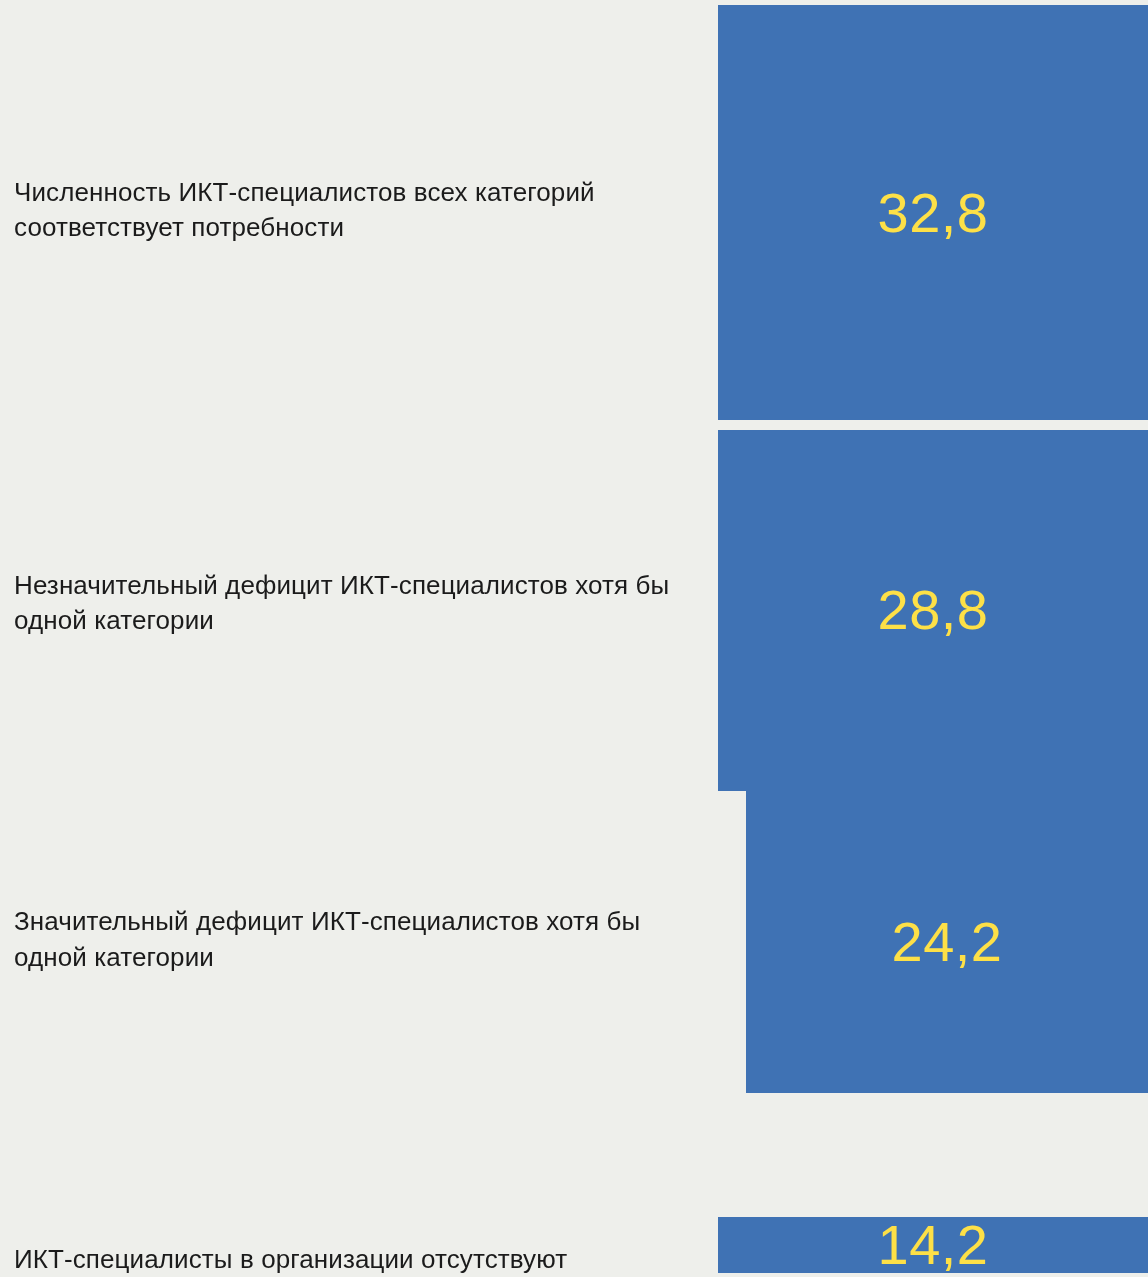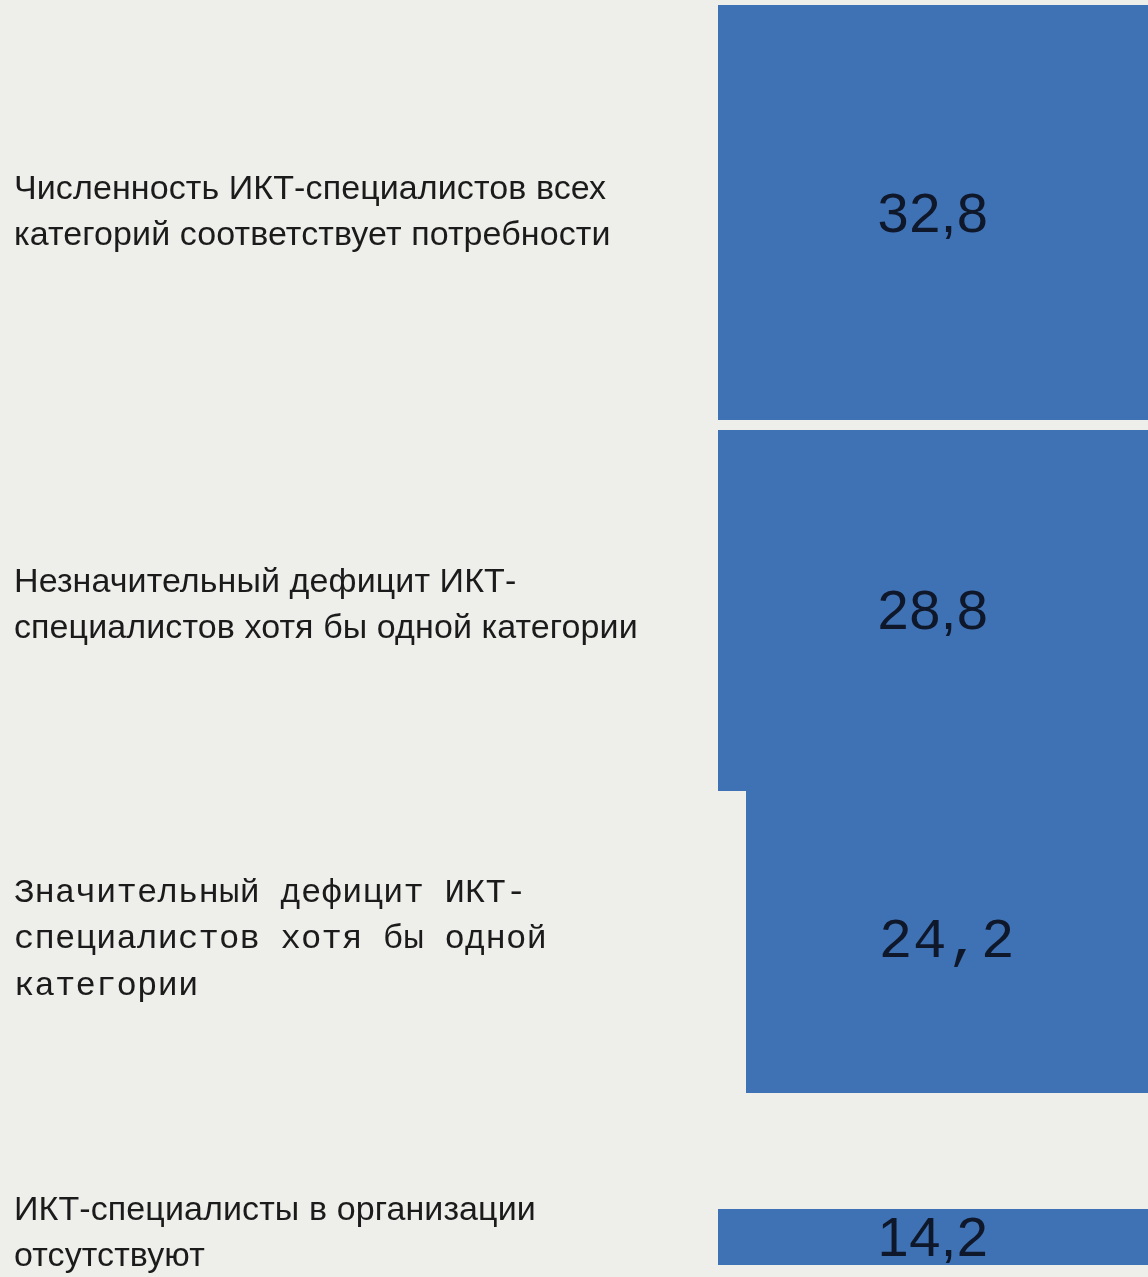--- a/index.html
+++ b/index.html
@@ -34,21 +34,21 @@
     width: 718px;
     flex: 0 0 718px;
     display: flex;
     align-items: center;
     box-sizing: border-box;
     padding-left: 14px;
     padding-right: 24px;
   }
 
   .label-text {
-    font-size: 34px;
+    font-size: 26px;
     line-height: 1.36;
     color: #1b1b1b;
     letter-spacing: 0.1px;
   }
 
   .bar-cell {
     flex: 1 1 auto;
     display: flex;
     align-items: center;
     justify-content: center;
@@ -59,36 +59,36 @@
     background: #3f72b4;
     height: 100%;
     width: 100%;
     display: flex;
     align-items: center;
     justify-content: center;
     box-sizing: border-box;
   }
 
   .bar-value {
-    color: #0f172a;
+    color: #fde047;
     font-size: 56px;
     line-height: 1;
     letter-spacing: 0.5px;
   }
 
   
   .row-0 { height: 420px; }
   .row-1 { height: 366px; }
-  .row-2 { height: 307px; font-family: Liberation Mono, monospace; }
+  .row-2 { height: 307px; }
   .row-3 { height: 184px; align-items: flex-end; }
 
   .row-0 .bar { margin-top: 5px; margin-bottom: 0; height: calc(100% - 5px); }
   .row-1 .bar { margin-top: 14px; height: calc(100% - 5px); }
   .row-2 .bar { margin-top: 5px; height: calc(100% - 5px); margin-left: 28px; }
-  .row-3 .bar { margin-top: 5px; margin-bottom: 12px; height: calc(100% - 5px); }
+  .row-3 .bar { margin-top: 5px; margin-bottom: 4px; height: calc(100% - 5px); }
 </style>
 </head>
 <body>
 
 <div class="chart">
 
   <div class="row row-0">
     <div class="label-cell">
       <span class="label-text">Численность ИКТ-специалистов всех категорий соответствует потребности</span>
     </div>

